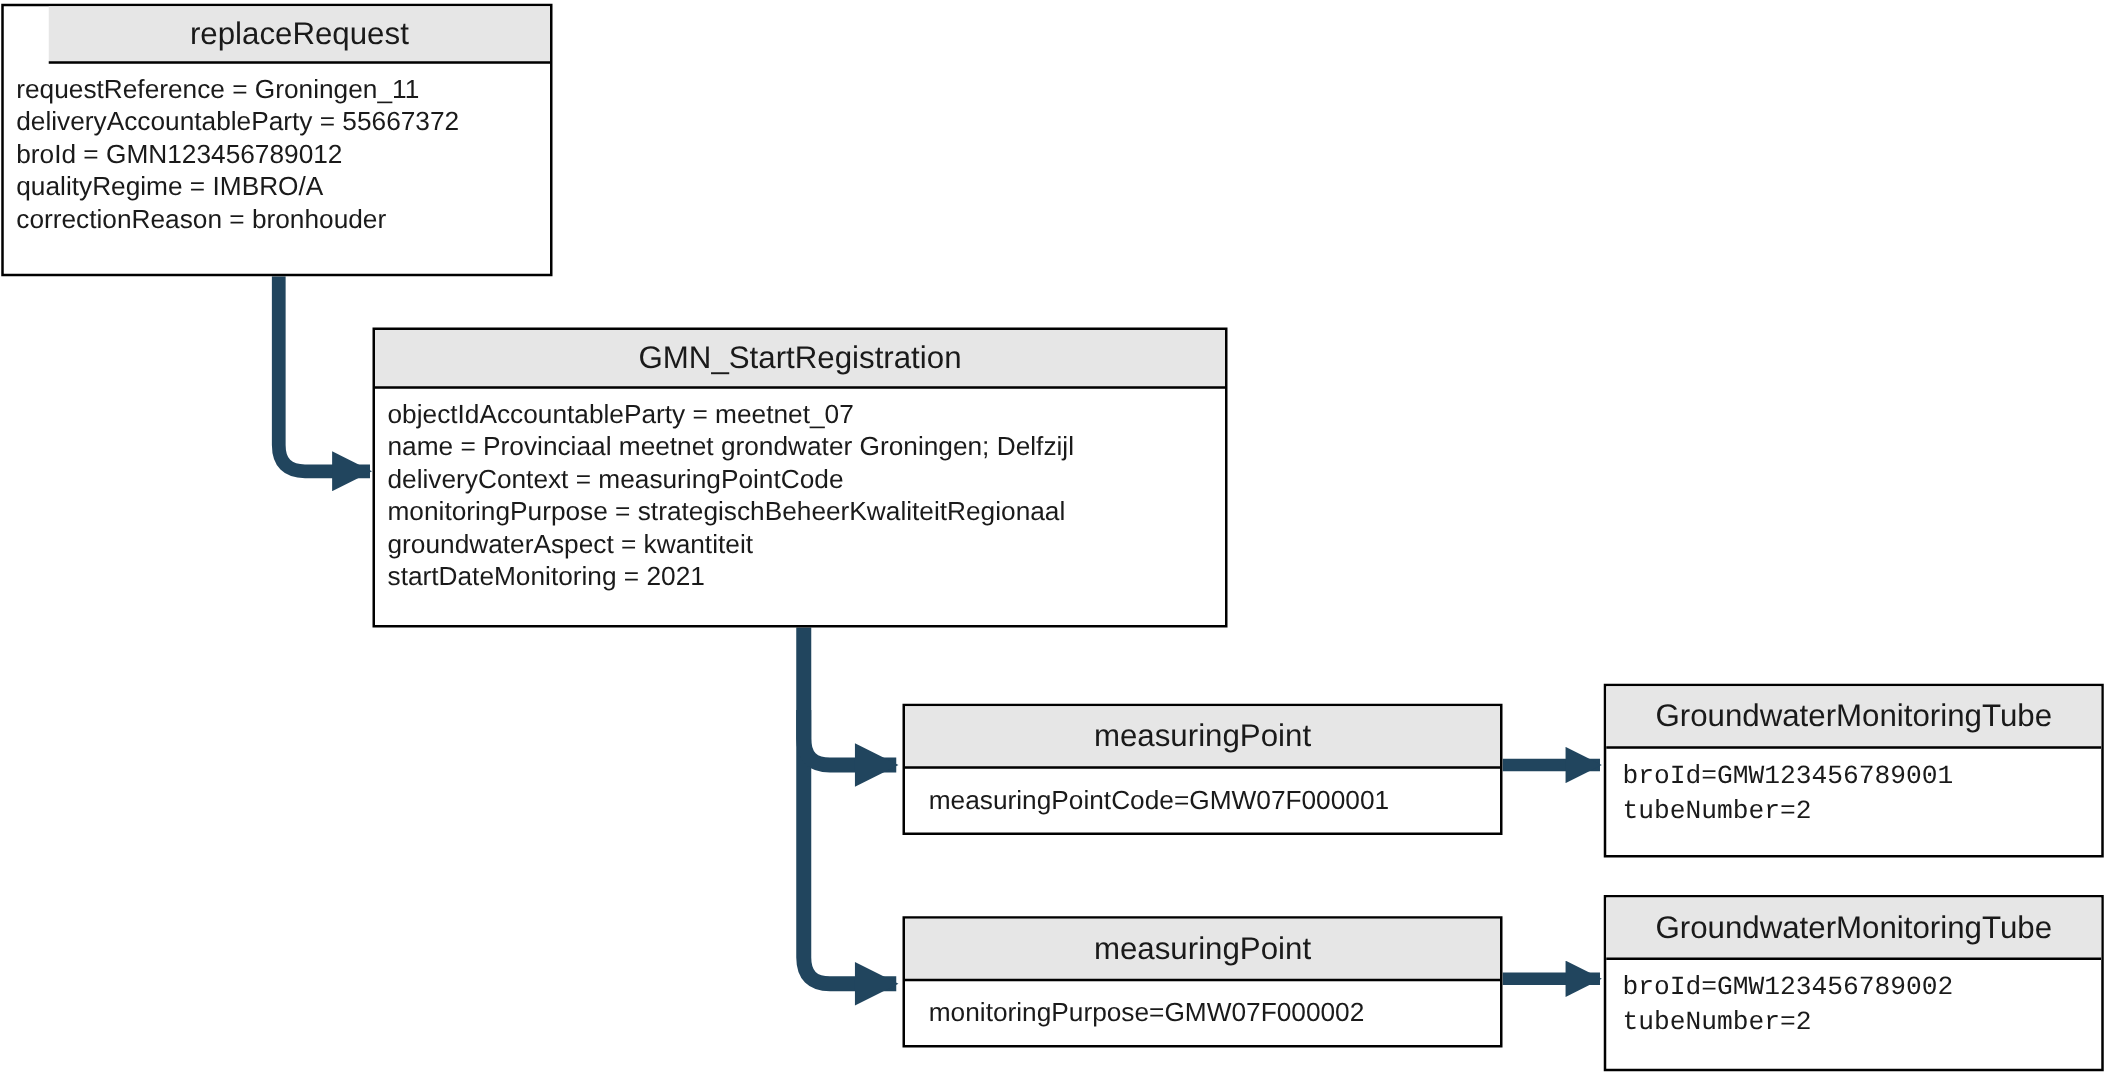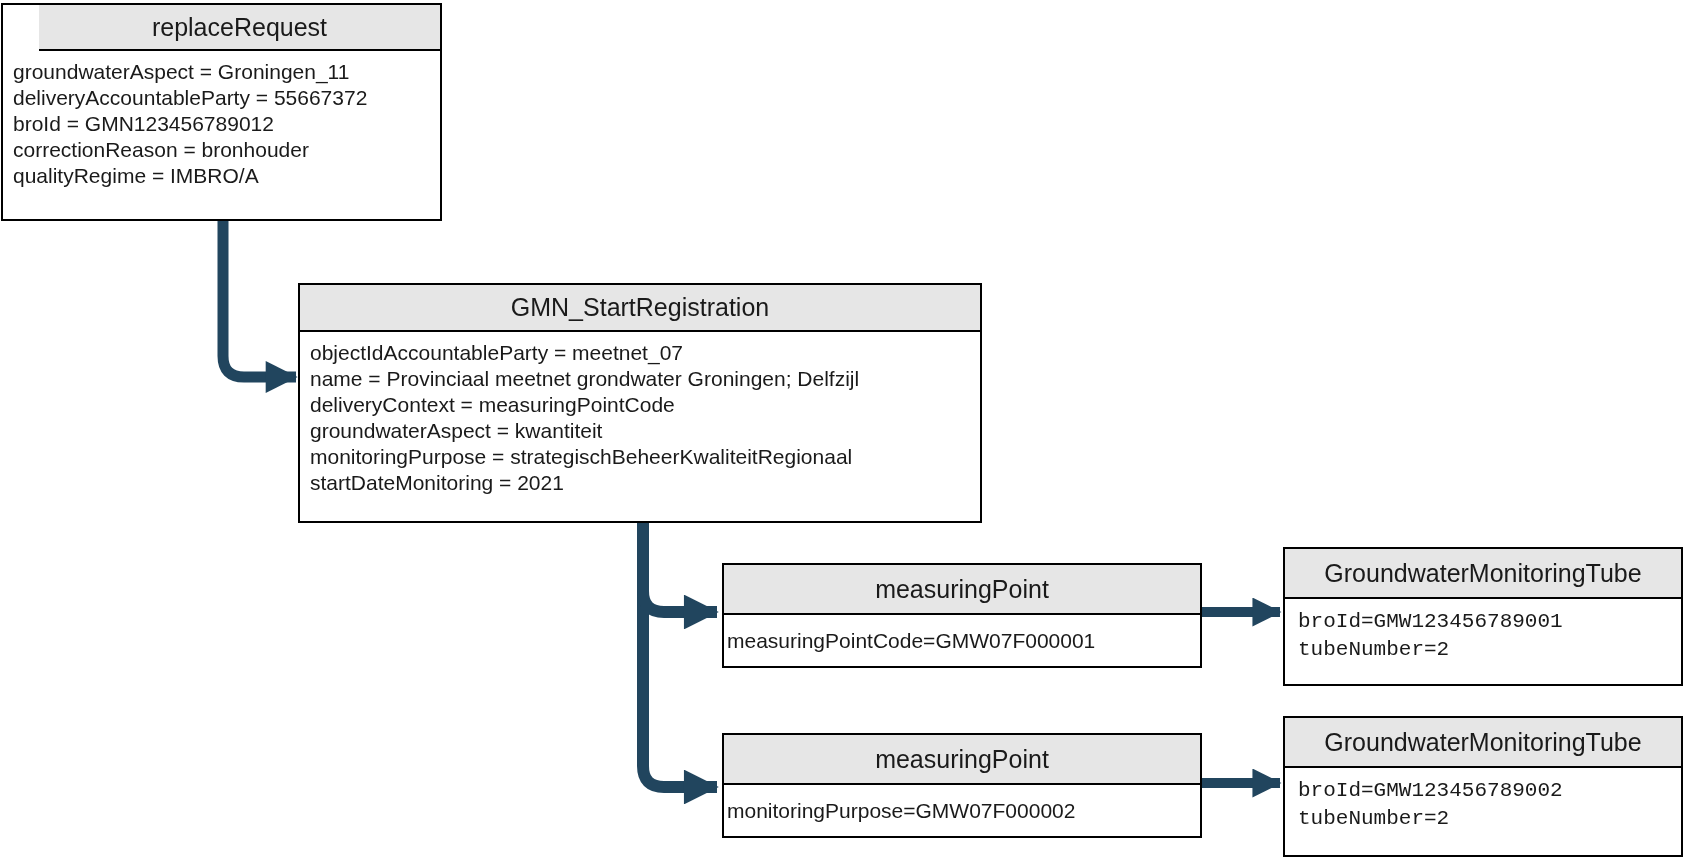--- a/index.html
+++ b/index.html
@@ -53,21 +53,21 @@
   .node-body {
     flex: 1 1 auto;
     font-size: 21px;
     line-height: 26px;
     padding: 8px 10px;
   }
   .node-body.v-center {
     display: flex;
     flex-direction: column;
     justify-content: center;
-    padding-left: 3px;
+    padding-left: 19px;
   }
   .node-body.tube-body {
     line-height: 28px;
     padding: 9px 13px;
     font-family: Liberation Mono, monospace;
   }
   .attr-line { white-space: nowrap; }
 </style>
 </head>
 <body>
@@ -83,36 +83,36 @@
     <path class="arrow" stroke-width="11" d="M 223 221 L 223 356 Q 223 377 244 377 L 296 377" marker-end="url(#arrowhead)"></path>
     <path class="arrow" stroke-width="12" d="M 643 501 L 643 766 Q 643 787 664 787 L 717 787" marker-end="url(#arrowhead)"></path>
     <path class="arrow" stroke-width="12" d="M 643 568 L 643 591 Q 643 612 664 612 L 717 612" marker-end="url(#arrowhead)"></path>
     <path class="arrow" stroke-width="10" d="M 1202 612 L 1280 612" marker-end="url(#arrowhead)"></path>
     <path class="arrow" stroke-width="10" d="M 1202 783 L 1280 783" marker-end="url(#arrowhead)"></path>
   </svg>
 
   <div class="node" style="left:1px; top:3px; width:441px; height:218px;">
     <div class="node-title" style="height:46px;margin-left:36px;">replaceRequest</div>
     <div class="node-body">
-        <div class="attr-line">groundwaterAspect = Groningen_11</div>
+        <div class="attr-line">requestReference = Groningen_11</div>
         <div class="attr-line">deliveryAccountableParty = 55667372</div>
         <div class="attr-line">broId = GMN123456789012</div>
+        <div class="attr-line">qualityRegime = IMBRO/A</div>
         <div class="attr-line">correctionReason = bronhouder</div>
-        <div class="attr-line">qualityRegime = IMBRO/A</div>
       </div>
   </div>
 
-  <div class="node" style="left:298px; top:262px; width:684px; height:240px;margin-top:21px;">
+  <div class="node" style="left:298px; top:262px; width:684px; height:240px;">
     <div class="node-title" style="height:47px;">GMN_StartRegistration</div>
     <div class="node-body">
         <div class="attr-line">objectIdAccountableParty = meetnet_07</div>
         <div class="attr-line">name = Provinciaal meetnet grondwater Groningen; Delfzijl</div>
         <div class="attr-line">deliveryContext = measuringPointCode</div>
+        <div class="attr-line">monitoringPurpose = strategischBeheerKwaliteitRegionaal</div>
         <div class="attr-line">groundwaterAspect = kwantiteit</div>
-        <div class="attr-line">monitoringPurpose = strategischBeheerKwaliteitRegionaal</div>
         <div class="attr-line">startDateMonitoring = 2021</div>
       </div>
   </div>
 
   <div class="node" style="left:722px; top:563px; width:480px; height:105px;">
     <div class="node-title" style="height:50px;">measuringPoint</div>
     <div class="node-body v-center">
         <div class="attr-line">measuringPointCode=GMW07F000001</div>
       </div>
   </div>

